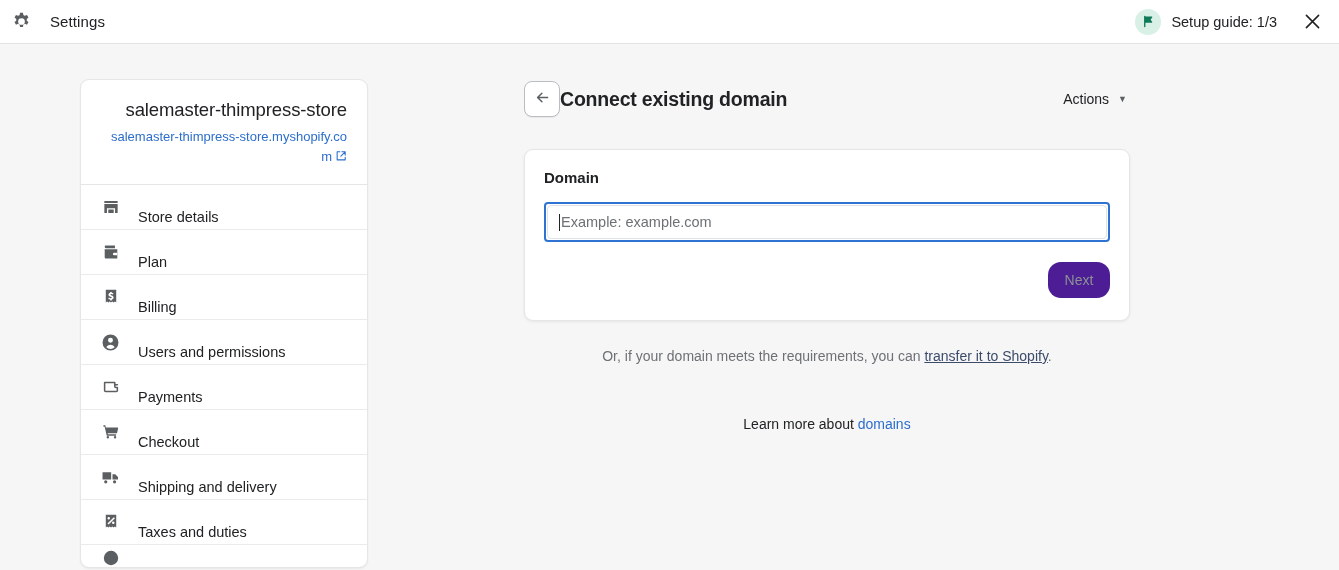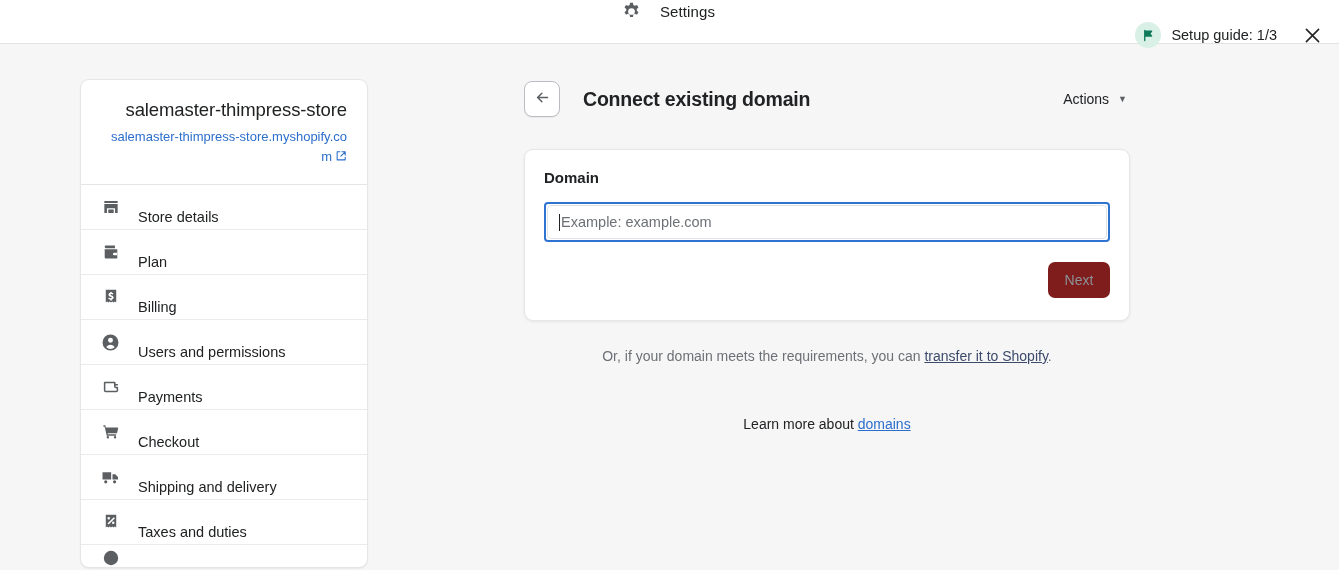--- a/index.html
+++ b/index.html
@@ -19,21 +19,20 @@
 
   
   .topbar {
     height: 44px;
     background: #ffffff;
     border-bottom: 1px solid #e1e3e5;
     display: flex;
     align-items: center;
     padding: 0 14px 0 10px;
     position: relative;
-    flex-direction: column;
   }
   .topbar-left {
     display: flex;
     align-items: center;
     gap: 18px;
   }
   .gear-icon {
     width: 22px; height: 22px;
     display: flex; align-items: center; justify-content: center;
     color: #5c5f62;
@@ -166,21 +165,20 @@
     border: 1px solid #babec3;
     border-radius: 8px;
     background: #ffffff;
     box-shadow: 0 1px 0 rgba(0,0,0,0.05);
     display: flex; align-items: center; justify-content: center;
     color: #5c5f62;
     cursor: pointer;
     flex: none;
   }
   .page-title {
-    margin-left: 23px;
     font-size: 19.5px;
     font-weight: 600;
     color: #202223;
     letter-spacing: -0.2px;
   }
   .actions-btn {
     margin-left: auto;
     display: flex;
     align-items: center;
     gap: 9px;
@@ -246,24 +244,24 @@
   }
   .card-footer {
     display: flex;
     justify-content: flex-end;
     margin-top: 20px;
   }
   .next-btn {
     min-width: 62px;
     height: 36px;
     padding: 0 16px;
-    background: #7f1d1d;
+    background: #4c1d95;
     color: #8c9196;
     border: none;
-    border-radius: 7px;
+    border-radius: 13px;
     font-family: "Liberation Sans", sans-serif;
     font-size: 14px;
     cursor: default;
   }
 
   
   .transfer-note {
     margin-top: 27px;
     text-align: center;
     font-size: 14px;
@@ -275,21 +273,20 @@
     cursor: pointer;
   }
   .learn-more {
     margin-top: 52px;
     text-align: center;
     font-size: 14px;
     color: #202223;
   }
   .learn-link {
     color: #2c6ecb;
-    text-decoration: underline;
     cursor: pointer;
   }
 </style>
 </head>
 <body>
 
 <div class="topbar">
   <div class="topbar-left">
     <span class="gear-icon">
       <svg width="21" height="21" viewBox="0 0 20 20" fill="currentColor">

